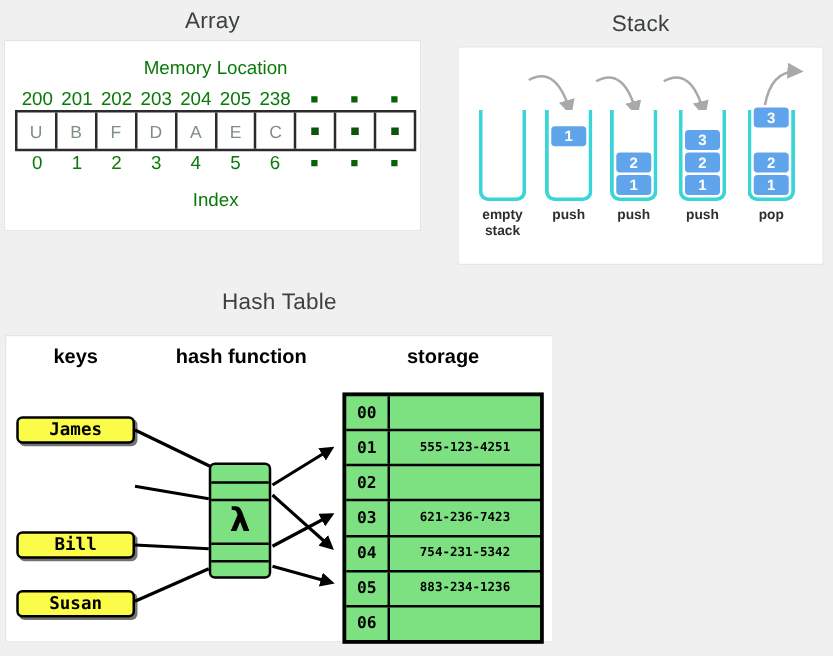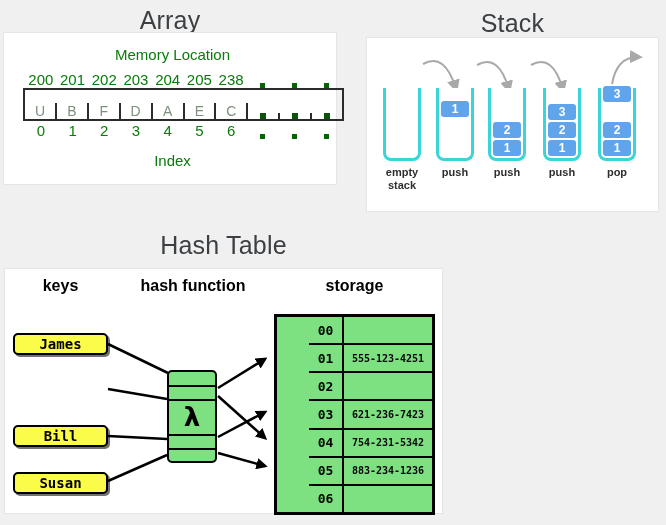--- a/index.html
+++ b/index.html
@@ -2,29 +2,29 @@
 <html><head>
 <meta charset="utf-8">
 <style>
   html,body{margin:0;padding:0;}
   body{
     width:666px;height:525px;position:relative;overflow:hidden;
     background:#f0f0f1;
     font-family:"Liberation Sans",sans-serif;
   }
   .panel{position:absolute;background:#ffffff;border:1px solid #e5e5e7;box-sizing:border-box;}
-  .sec-title{position:absolute;text-align:center;font-size:25px;color:#3c4043;letter-spacing:.2px;}
+  .sec-title{position:absolute;text-align:center;font-size:18px;color:#3c4043;letter-spacing:.2px;}
 
   
   #array-panel{left:3px;top:32px;width:334px;height:153px;}
   .green-label{position:absolute;width:321px;left:8px;text-align:center;
     color:#0a7a0a;font-size:15px;}
   #mem-label{top:13px;}
   #idx-label{top:119px;}
-  .arow{position:absolute;left:19px;width:321px;display:flex;box-sizing:border-box;align-items:flex-end;}
+  .arow{position:absolute;left:8px;width:321px;display:flex;box-sizing:border-box;}
   #addr-row{top:38px;padding:0 2px;}
   #index-row{top:89px;padding:0 2px;}
   .aslot{flex:1;text-align:center;color:#0a7a0a;font-size:15px;line-height:17px;
     display:flex;align-items:center;justify-content:center;}
   #cell-row{top:55px;border:2px solid #2b2b2b;height:33px;}
   .acell{flex:1;border-right:2px solid #2b2b2b;display:flex;align-items:center;justify-content:center;
     color:#7f8f7f;font-size:14px;}
   .acell:last-child{border-right:none;}
   .dot{width:5px;height:5px;background:#076107;display:inline-block;}
   .dot.big{width:6px;height:6px;background:#0b550b;}
@@ -49,21 +49,21 @@
     display:flex;align-items:center;justify-content:center;
     font-family:"DejaVu Sans Mono",monospace;font-weight:bold;font-size:14px;color:#000;}
   #hash-fn{position:absolute;left:162px;top:101px;width:50px;height:93px;box-sizing:border-box;
     background:#7de081;border:2.5px solid #000;border-radius:5px;}
   .fn-line{position:absolute;left:0;width:100%;height:2px;background:#000;}
   #lambda{position:absolute;left:0;top:27px;width:100%;height:36px;
     display:flex;align-items:center;justify-content:center;
     font-size:26px;font-weight:bold;color:#000;font-family:"DejaVu Sans",sans-serif;}
   #storage-table{position:absolute;left:269px;top:45px;width:161px;height:201px;box-sizing:border-box;
     border:3px solid #000;background:#7de081;display:flex;flex-direction:column;}
-  .srow{flex:1;display:flex;border-bottom:2px solid #000;margin-left:32px;}
+  .srow{flex:1;display:flex;border-bottom:2px solid #000;}
   .srow:last-child{border-bottom:none;}
   .sidx{width:33px;border-right:2.5px solid #000;display:flex;align-items:center;justify-content:center;
     font-family:"DejaVu Sans Mono",monospace;font-weight:bold;font-size:13px;color:#000;}
   .sval{flex:1;display:flex;align-items:center;justify-content:center;
     font-family:"DejaVu Sans Mono",monospace;font-weight:bold;font-size:10px;color:#000;}
   #hash-arrows{position:absolute;left:0;top:0;}
 </style>
 </head>
 <body>
 

